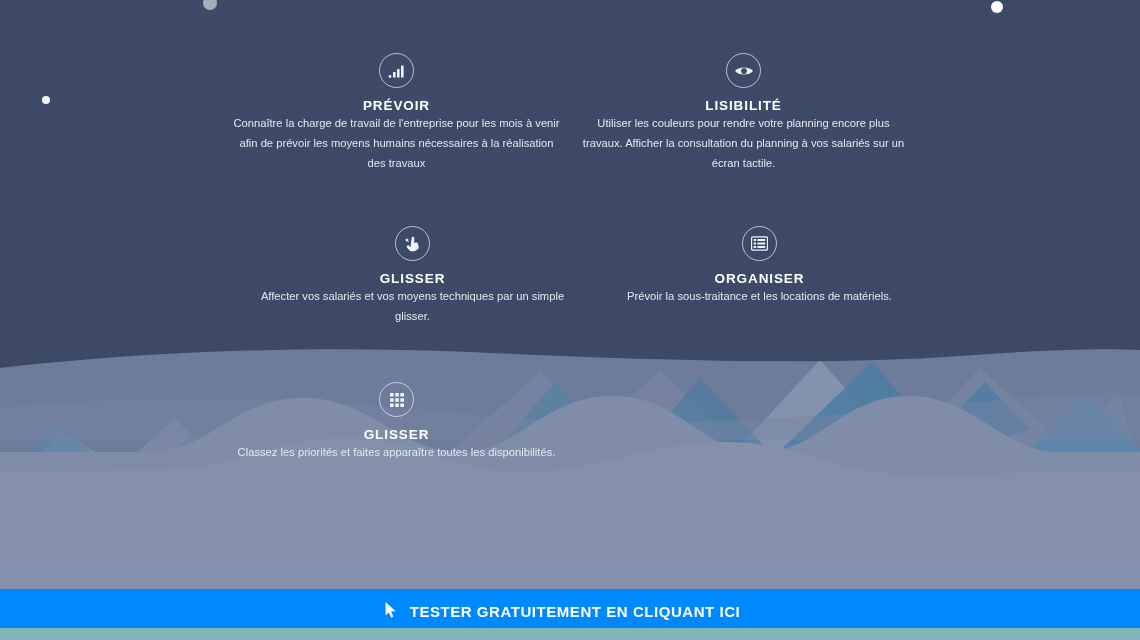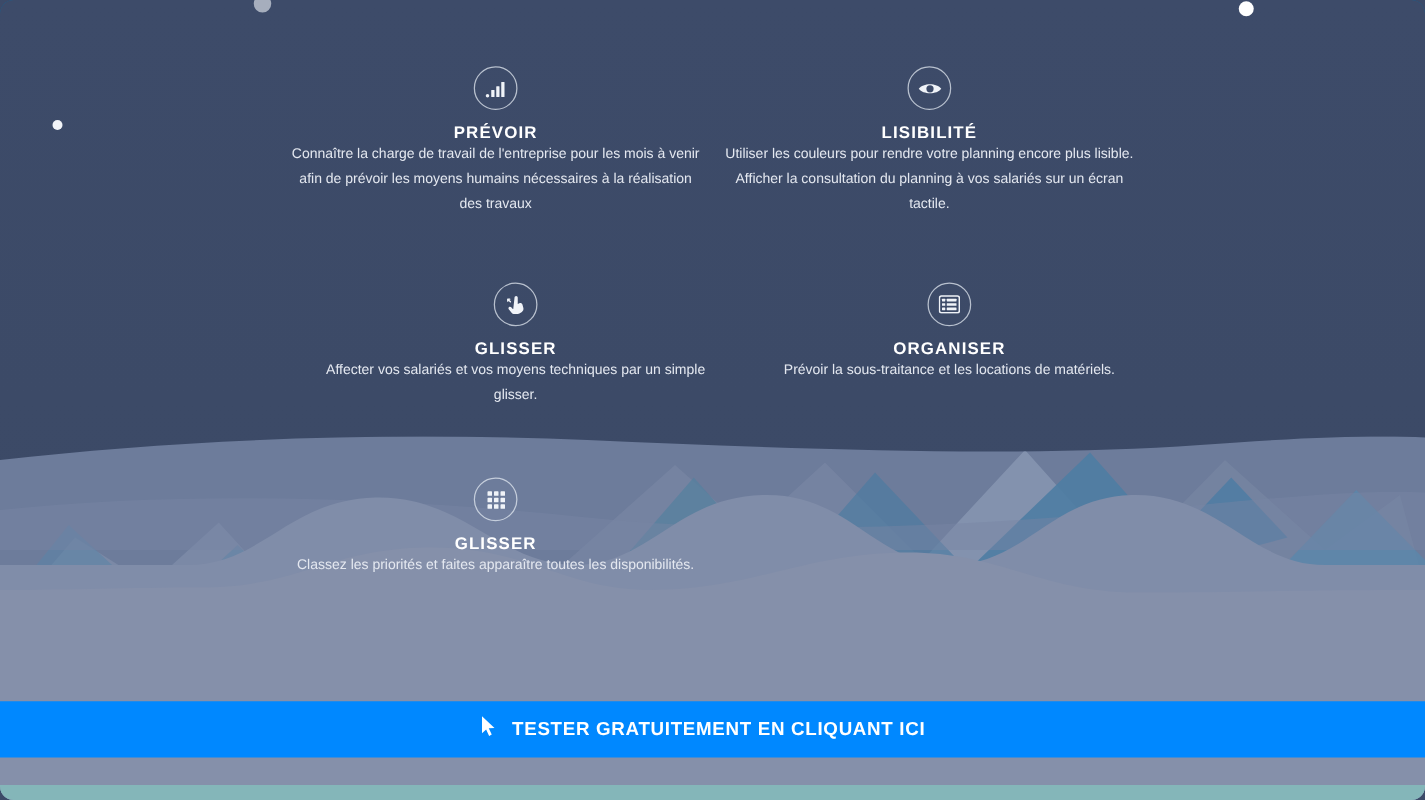--- a/index.html
+++ b/index.html
@@ -7,21 +7,20 @@
     padding: 0;
     background: #3c4a68;
   }
   .page {
     position: relative;
     width: 1140px;
     height: 640px;
     overflow: hidden;
     font-family: "Liberation Sans", sans-serif;
     background: #0369a1;
-    border-radius: 11px;
   }
 
   
   .bg-art {
     position: absolute;
     left: 0; top: 0;
     width: 1140px;
     height: 640px;
     display: block;
   }
@@ -87,21 +86,21 @@
 
   
   .row-1 { position: absolute; top: 53px;  left: 0; }
   .row-2 { position: absolute; top: 226px; left: 16px; }
   .row-3 { position: absolute; top: 382px; left: 0; }
 
   
   .cta-bar {
     position: absolute;
     left: 0;
-    top: 561px;
+    top: 589px;
     width: 1140px;
     height: 45px;
     background: #0088ff;
     display: flex;
     justify-content: center;
     z-index: 10;
     cursor: pointer;
   }
   .cta-inner {
     display: flex;
@@ -207,21 +206,21 @@
       <div class="feature-desc">Connaître la charge de travail de l'entreprise pour les mois à venir afin de prévoir les moyens humains nécessaires à la réalisation des travaux</div>
     </div>
     <div class="feature feature-col-right">
       <div class="icon-circle">
         <svg width="20" height="14" viewBox="0 0 20 14" fill="none" stroke="#f0f3f8" stroke-width="1.3">
           <path d="M1 7 C 4.5 2.2, 15.5 2.2, 19 7 C 15.5 11.8, 4.5 11.8, 1 7 Z" fill="#f0f3f8" stroke="none"></path>
           <circle cx="10" cy="7" r="2.9" fill="#3c4a68" stroke="none"></circle>
         </svg>
       </div>
       <div class="feature-title">LISIBILITÉ</div>
-      <div class="feature-desc">Utiliser les couleurs pour rendre votre planning encore plus lisible. Afficher la consultation du planning à vos salariés sur un écran tactile.</div>
+      <div class="feature-desc">Utiliser les couleurs pour rendre votre planning encore plus travaux. Afficher la consultation du planning à vos salariés sur un écran tactile.</div>
     </div>
   </div>
 
   <div class="feature-row row-2">
     <div class="feature feature-col-left">
       <div class="icon-circle">
         <svg width="18" height="18" viewBox="0 0 18 18" fill="#f0f3f8">
           <path d="M7.6 3.1 c0-.7 .6-1.3 1.3-1.3 s1.3 .6 1.3 1.3 v5.0 l1.3-.5 c1.1-.4 2.2 .2 2.5 1.2 l.7 2.6 c.3 1.2-.2 2.4-1.2 3.1 l-1.6 1.1 c-.5 .4-1.1 .6-1.8 .6 H7.6 c-1.0 0-1.9-.5-2.5-1.3 L3.0 12.4 c-.4-.6-.3-1.4 .3-1.8 .5-.4 1.2-.3 1.7 .2 l1.2 1.3 h .4 z"></path>
           <path d="M4.3 6.4 l-2.1-2.1 m0 0 v1.6 m0-1.6 h1.6" stroke="#f0f3f8" stroke-width="1.1" fill="none" stroke-linecap="round"></path>
         </svg>

